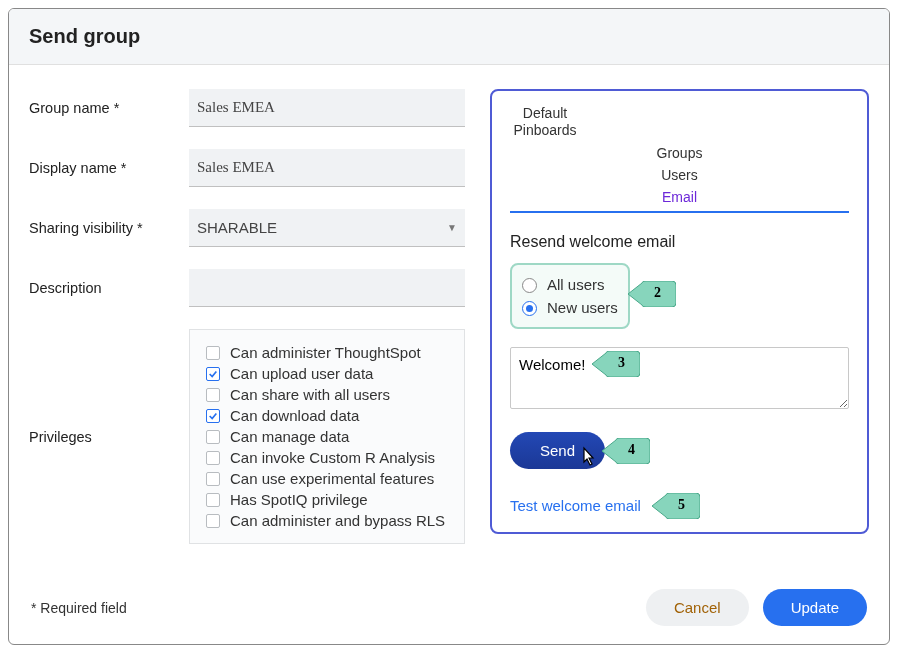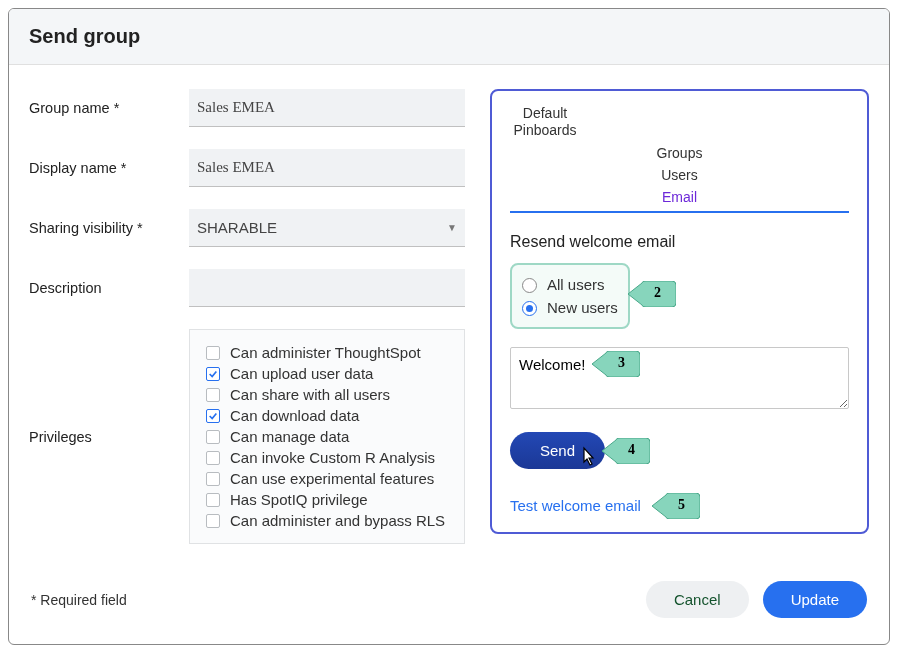--- a/index.html
+++ b/index.html
@@ -214,38 +214,38 @@
     .callout-num {
       position: absolute;
       font-family: Georgia, serif;
       font-weight: bold;
       font-size: 14px;
       color: #000;
     }
 
     .footer {
       position: absolute;
-      bottom: 8px;
+      bottom: 0;
       left: 0;
       right: 0;
       padding: 18px 22px;
       display: flex;
       align-items: center;
       justify-content: space-between;
     }
     .req-note { font-size: 14px; color: #333; }
     .footer-actions { display: flex; gap: 14px; }
     .btn {
       border-radius: 22px;
       padding: 10px 28px;
       font-size: 15px;
       cursor: pointer;
       border: none;
     }
-    .btn-cancel { background: #eef0f2; color: #14532d; }
+    .btn-cancel { background: #eef0f2; color: #a16207; }
     .btn-update { background: #2770ef; color: #fff; }
 
     .callout-shape { fill: #87d5bc; stroke: #4aa88a; stroke-width: 1; }
   </style>
 </head>
 <body>
 
 <div class="dialog">
 
   <div class="header">

